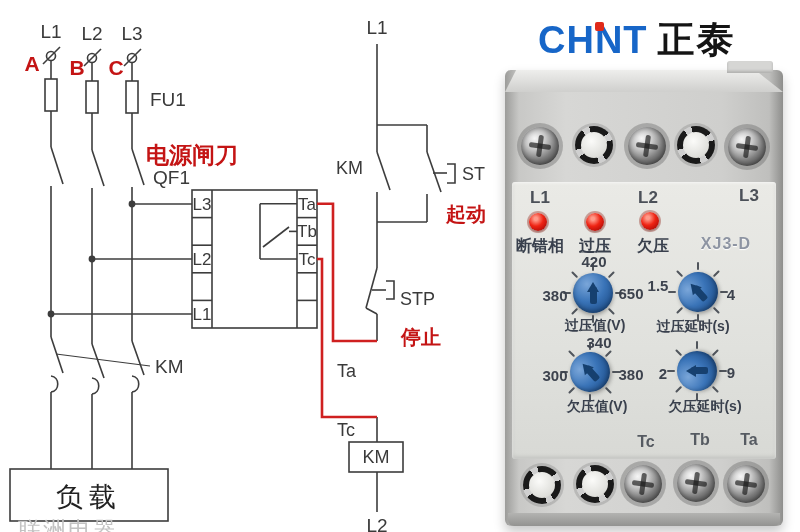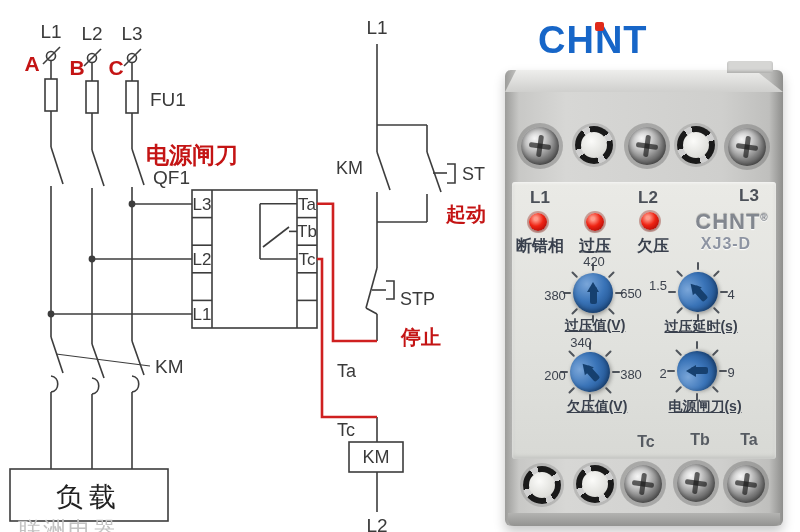--- a/index.html
+++ b/index.html
@@ -56,22 +56,22 @@
   .ticks{position:absolute;inset:0;}
   .tick{position:absolute;left:50%;top:50%;width:2px;height:8px;margin:-4px 0 0 -1px;background:#50555c;border-radius:1px;}
   .knob{position:absolute;left:8px;top:8px;width:40px;height:40px;border-radius:50%;
         background:radial-gradient(circle at 35% 28%,#7aa6d9,#3a74b8 45%,#235592 75%,#173f73);
         box-shadow:0 2px 4px rgba(0,0,0,.35),inset 0 -2px 4px rgba(0,0,0,.3);}
   .knob::before{content:'';position:absolute;left:50%;top:3px;width:0;height:0;transform:translateX(-50%);
         border:6px solid transparent;border-bottom:10px solid #16406f;}
   .knob::after{content:'';position:absolute;left:50%;top:14px;width:7px;height:17px;margin-left:-3.5px;
         background:#16406f;border-radius:2px;}
   .rot-n{transform:rotate(0deg);} .rot-nw{transform:rotate(-42deg);} .rot-w{transform:rotate(-90deg);}
-  .scale-label{font-size:13px;font-weight:400;color:#3d434e;}
-  .dial-caption{font-size:14px;font-weight:bold;color:#39404d;text-decoration:underline;}
+  .scale-label{font-size:15px;font-weight:700;color:#3d434e;}
+  .dial-caption{font-size:14px;font-weight:bold;color:#39404d;}
 </style>
 </head>
 <body>
 
 <div id="stage">
 
   <svg width="505" height="532" viewBox="0 0 505 532" style="position:absolute;left:0;top:0;">
     <g stroke="#3d3d3d" stroke-width="1.6" fill="none">
 
       <g>
@@ -203,20 +203,21 @@
     <text x="337" y="422" font-size="18" fill="#3a3a3a">Tc</text>
     <text x="376" y="449" font-size="18" fill="#3a3a3a" text-anchor="middle">KM</text>
     <text x="377" y="518" font-size="19" fill="#3a3a3a" text-anchor="middle">L2</text>
   </svg>
 
   <div class="logo">
     <span class="logo-en">
       <span>CHNT</span>
       <span class="logo-dot"></span>
     </span>
+    <span class="logo-cn">正泰</span>
   </div>
 
   <div class="device">
     <div class="device-top-face"></div>
     <div class="device-tab"></div>
     <div class="panel"></div>
     <div class="device-bottom"></div>
 
     <div class="screw" style="left:16px;top:57px;"></div>
     <div class="hole" style="left:70px;top:56px;"></div>
@@ -228,23 +229,20 @@
     <span class="ctr dterm-label" style="left:143px;top:128px;">L2</span>
     <span class="ctr dterm-label" style="left:244px;top:126px;">L3</span>
 
     <div class="led" style="left:24px;top:143px;"></div>
     <div class="led" style="left:81px;top:143px;"></div>
     <div class="led" style="left:136px;top:142px;"></div>
     <span class="ctr led-caption" style="left:35px;top:176px;">断错相</span>
     <span class="ctr led-caption" style="left:90px;top:176px;text-decoration:underline;">过压</span>
     <span class="ctr led-caption" style="left:148px;top:176px;">欠压</span>
 
-    <span class="ctr dev-brand" style="left:227px;top:152px;">
-      <span>CHNT</span><sup>®</sup>
-    </span>
     <span class="ctr dev-model" style="left:221px;top:174px;">XJ3-D</span>
 
     <div class="dial" style="left:60px;top:195px;">
       <div class="ticks">
           <span class="tick" style="transform: rotate(0deg) translateY(-26px);"></span>
           <span class="tick" style="transform: rotate(45deg) translateY(-26px);"></span>
           <span class="tick" style="transform: rotate(90deg) translateY(-26px);"></span>
           <span class="tick" style="transform: rotate(135deg) translateY(-26px);"></span>
           <span class="tick" style="transform: rotate(180deg) translateY(-26px);"></span>
           <span class="tick" style="transform: rotate(225deg) translateY(-26px);"></span>
@@ -266,56 +264,56 @@
           <span class="tick" style="transform: rotate(135deg) translateY(-26px);"></span>
           <span class="tick" style="transform: rotate(180deg) translateY(-26px);"></span>
           <span class="tick" style="transform: rotate(225deg) translateY(-26px);"></span>
           <span class="tick" style="transform: rotate(270deg) translateY(-26px);"></span>
           <span class="tick" style="transform: rotate(315deg) translateY(-26px);"></span>
         </div>
       <div class="knob rot-nw"></div>
     </div>
     <span class="ctr scale-label" style="left:153px;top:215px;">1.5</span>
     <span class="ctr scale-label" style="left:226px;top:224px;">4</span>
-    <span class="ctr dial-caption" style="left:196px;top:257px;">过压延时(s)</span>
+    <span class="ctr dial-caption" style="left:188px;top:257px;">过压延时(s)</span>
 
     <div class="dial" style="left:57px;top:274px;">
       <div class="ticks">
           <span class="tick" style="transform: rotate(0deg) translateY(-26px);"></span>
           <span class="tick" style="transform: rotate(45deg) translateY(-26px);"></span>
           <span class="tick" style="transform: rotate(90deg) translateY(-26px);"></span>
           <span class="tick" style="transform: rotate(135deg) translateY(-26px);"></span>
           <span class="tick" style="transform: rotate(180deg) translateY(-26px);"></span>
           <span class="tick" style="transform: rotate(225deg) translateY(-26px);"></span>
           <span class="tick" style="transform: rotate(270deg) translateY(-26px);"></span>
           <span class="tick" style="transform: rotate(315deg) translateY(-26px);"></span>
         </div>
       <div class="knob rot-nw"></div>
     </div>
-    <span class="ctr scale-label" style="left:50px;top:305px;">200</span>
-    <span class="ctr scale-label" style="left:76px;top:272px;">340</span>
+    <span class="ctr scale-label" style="left:50px;top:305px;">300</span>
+    <span class="ctr scale-label" style="left:94px;top:272px;">340</span>
     <span class="ctr scale-label" style="left:126px;top:304px;">380</span>
     <span class="ctr dial-caption" style="left:92px;top:337px;">欠压值(V)</span>
 
     <div class="dial" style="left:164px;top:273px;">
       <div class="ticks">
           <span class="tick" style="transform: rotate(0deg) translateY(-26px);"></span>
           <span class="tick" style="transform: rotate(45deg) translateY(-26px);"></span>
           <span class="tick" style="transform: rotate(90deg) translateY(-26px);"></span>
           <span class="tick" style="transform: rotate(135deg) translateY(-26px);"></span>
           <span class="tick" style="transform: rotate(180deg) translateY(-26px);"></span>
           <span class="tick" style="transform: rotate(225deg) translateY(-26px);"></span>
           <span class="tick" style="transform: rotate(270deg) translateY(-26px);"></span>
           <span class="tick" style="transform: rotate(315deg) translateY(-26px);"></span>
         </div>
       <div class="knob rot-w"></div>
     </div>
     <span class="ctr scale-label" style="left:158px;top:303px;">2</span>
     <span class="ctr scale-label" style="left:226px;top:302px;">9</span>
-    <span class="ctr dial-caption" style="left:200px;top:337px;">电源闸刀(s)</span>
+    <span class="ctr dial-caption" style="left:200px;top:337px;">欠压延时(s)</span>
 
     <span class="ctr dterm-label-b" style="left:141px;top:372px;">Tc</span>
     <span class="ctr dterm-label-b" style="left:195px;top:370px;">Tb</span>
     <span class="ctr dterm-label-b" style="left:244px;top:370px;">Ta</span>
 
     <div class="hole" style="left:18px;top:396px;"></div>
     <div class="hole" style="left:71px;top:395px;"></div>
     <div class="screw" style="left:119px;top:395px;"></div>
     <div class="screw" style="left:172px;top:394px;"></div>
     <div class="screw" style="left:222px;top:395px;"></div>

